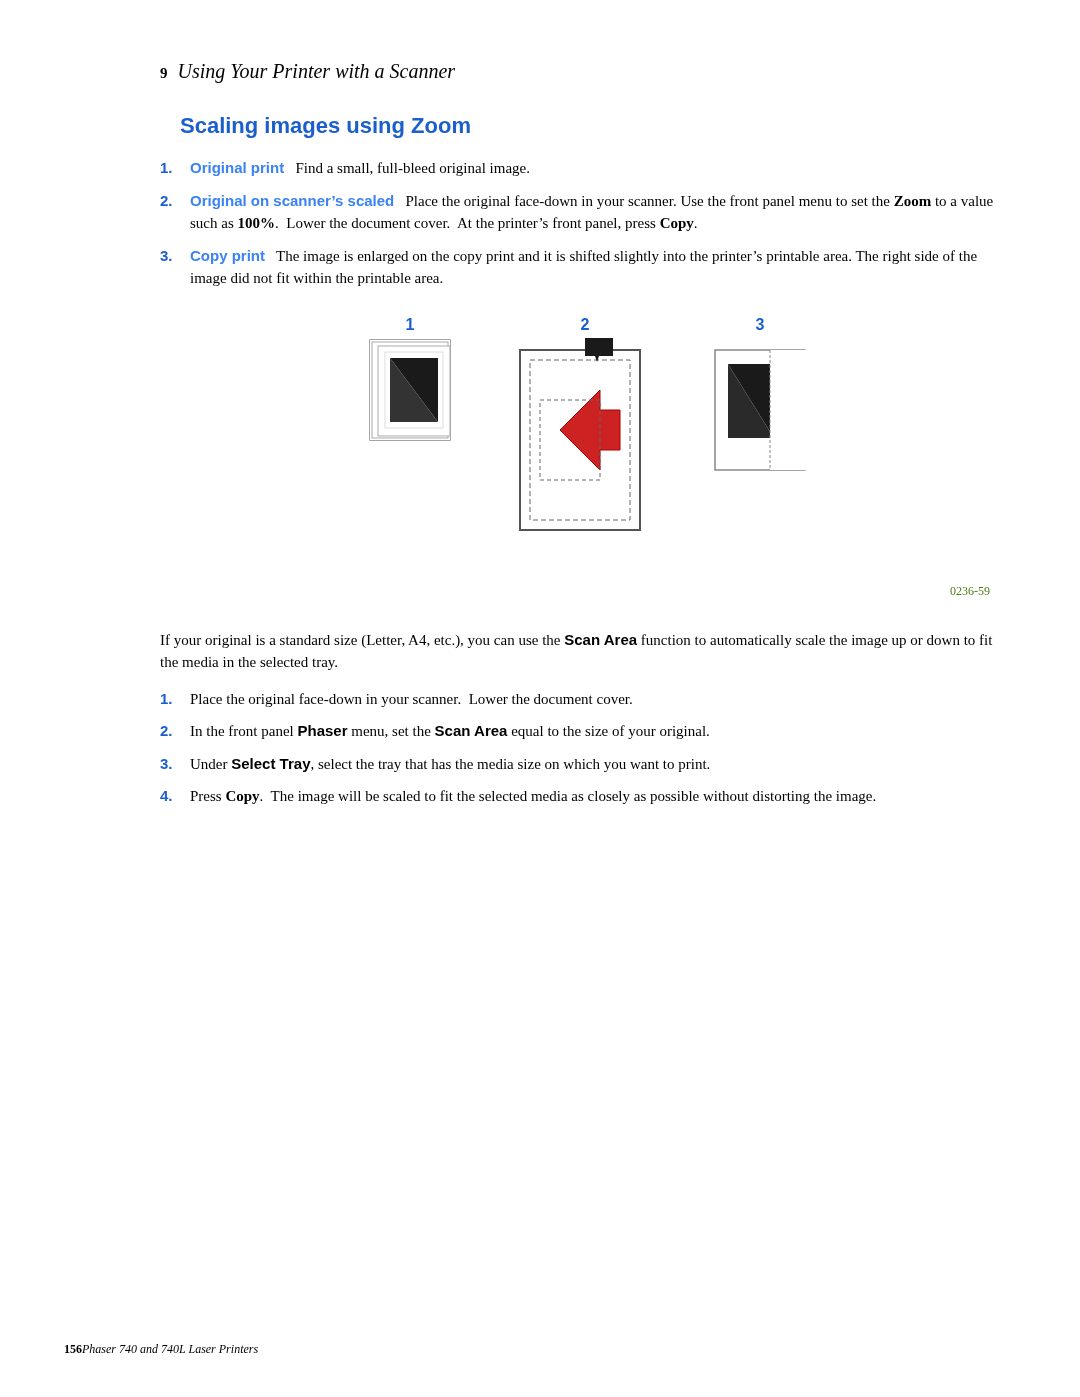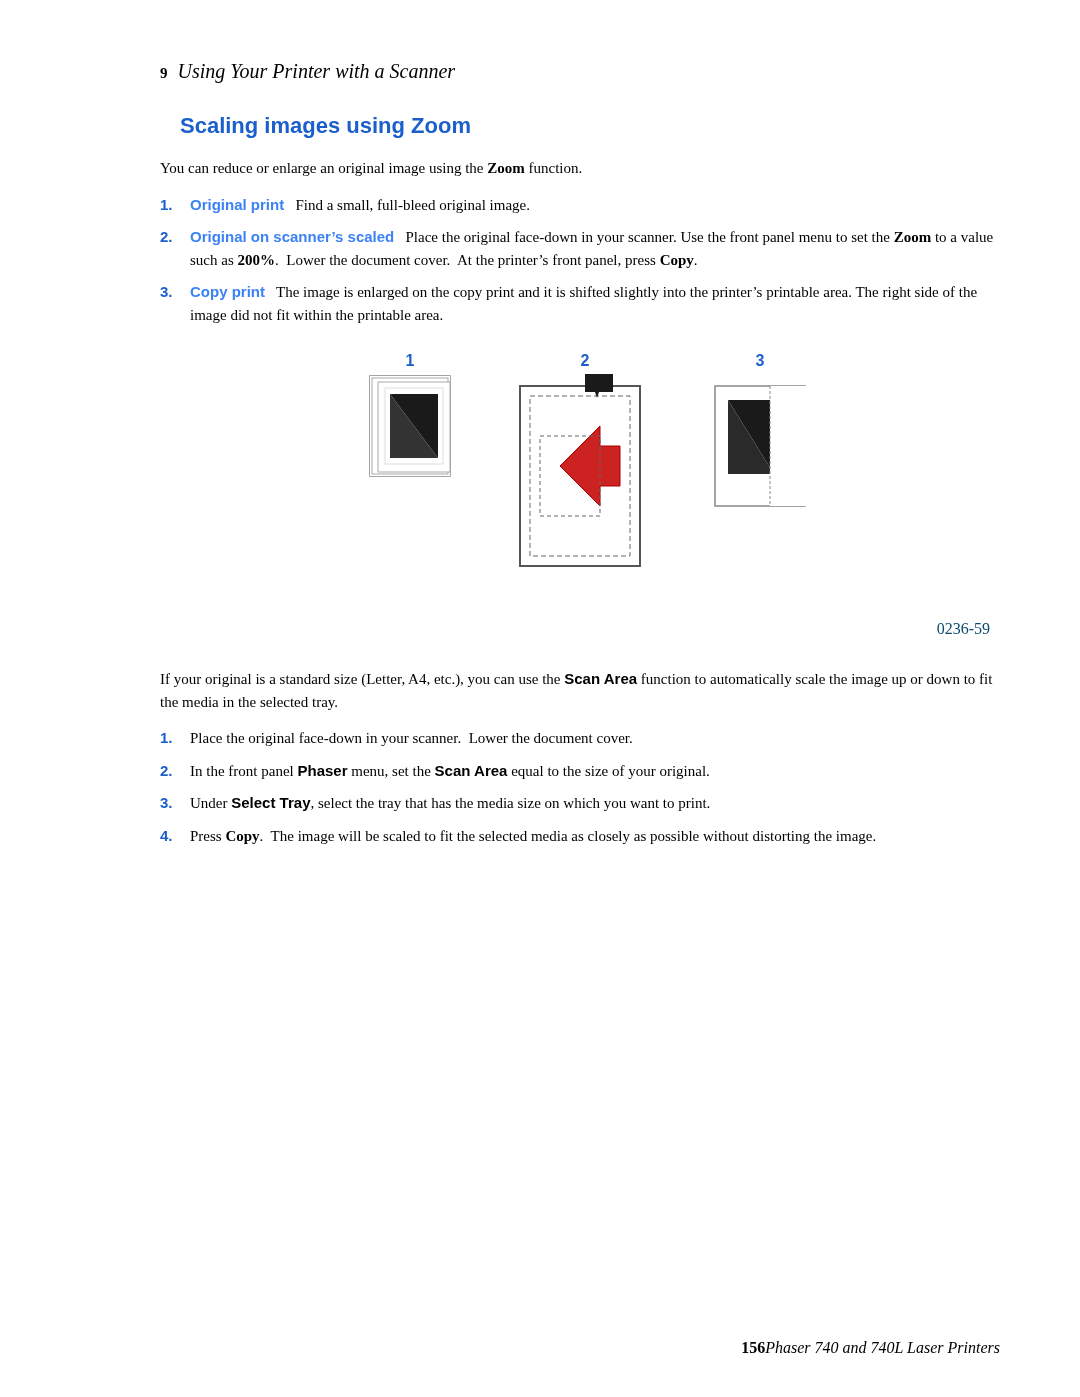--- a/index.html
+++ b/index.html
@@ -81,37 +81,37 @@
     }
     
     .diagrams-wrapper {
       display: flex;
       justify-content: center;
       margin: 20px 0 4px 0;
       position: relative;
     }
     .figure-caption {
       text-align: right;
-      font-size: 16px;
-      color: #0c4a6e;
+      font-size: 12px;
+      color: #4d7c0f;
       margin-bottom: 30px;
       padding-right: 10px;
     }
     .section2 {
       margin-top: 10px;
     }
     .footer {
       position: absolute;
       bottom: 40px;
       left: 0;
       right: 0;
       display: flex;
-      justify-content: flex-end;
-      padding: 0 80px;
-      font-size: 16px;
+      justify-content: flex-start;
+      padding: 0 64px;
+      font-size: 12px;
     }
     .footer-pagenum {
       font-weight: bold;
     }
     .footer-title {
       font-style: italic;
     }
   </style>
 </head>
 <body>
@@ -119,40 +119,37 @@
 <div class="page">
 
   <div class="top-header">
     <span class="page-num-top">9</span>
     <span class="top-header-text">Using Your Printer with a Scanner</span>
   </div>
 
   <div class="content-block">
     <h2 class="section-title">Scaling images using Zoom</h2>
 
-    <p class="intro-text">
-      <span>You can reduce or enlarge an original image using the </span><span class="bold-inline">Zoom</span><span> function.</span>
-    </p>
 
     <ol class="step-list">
 
       <li class="step-item">
         <span class="step-num">1.</span>
         <span class="step-content">
           <span class="step-label-blue">Original print</span>&nbsp;&nbsp;
           <span>Find a small, full-bleed original image.</span>
         </span>
       </li>
 
       <li class="step-item">
         <span class="step-num">2.</span>
         <span class="step-content">
           <span class="step-label-blue">Original on scanner’s scaled</span>&nbsp;&nbsp;
           <span>Place the original face-down in your scanner.
-          Use the front panel menu to set the <span class="bold-inline">Zoom</span> to a value such as <span class="bold-inline">200%</span>.&nbsp; Lower the document cover.&nbsp; At the printer’s front panel, press <span class="bold-inline">Copy</span>.</span>
+          Use the front panel menu to set the <span class="bold-inline">Zoom</span> to a value such as <span class="bold-inline">100%</span>.&nbsp; Lower the document cover.&nbsp; At the printer’s front panel, press <span class="bold-inline">Copy</span>.</span>
         </span>
       </li>
 
       <li class="step-item">
         <span class="step-num">3.</span>
         <span class="step-content">
           <span class="step-label-blue">Copy print</span>&nbsp;&nbsp;
           <span>The image is enlarged on the copy print and it is shifted slightly into the printer’s printable area. The right side of the image did not fit within the printable area.</span>
         </span>
       </li>

